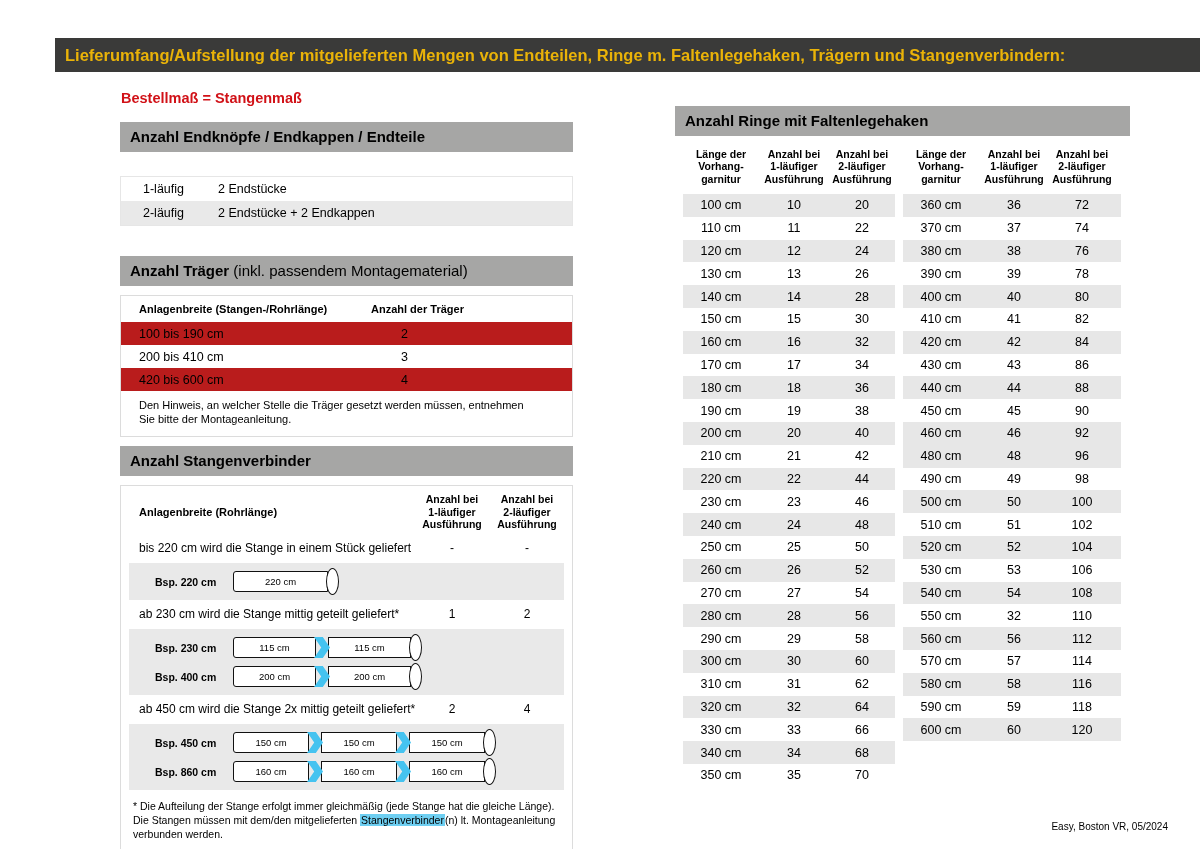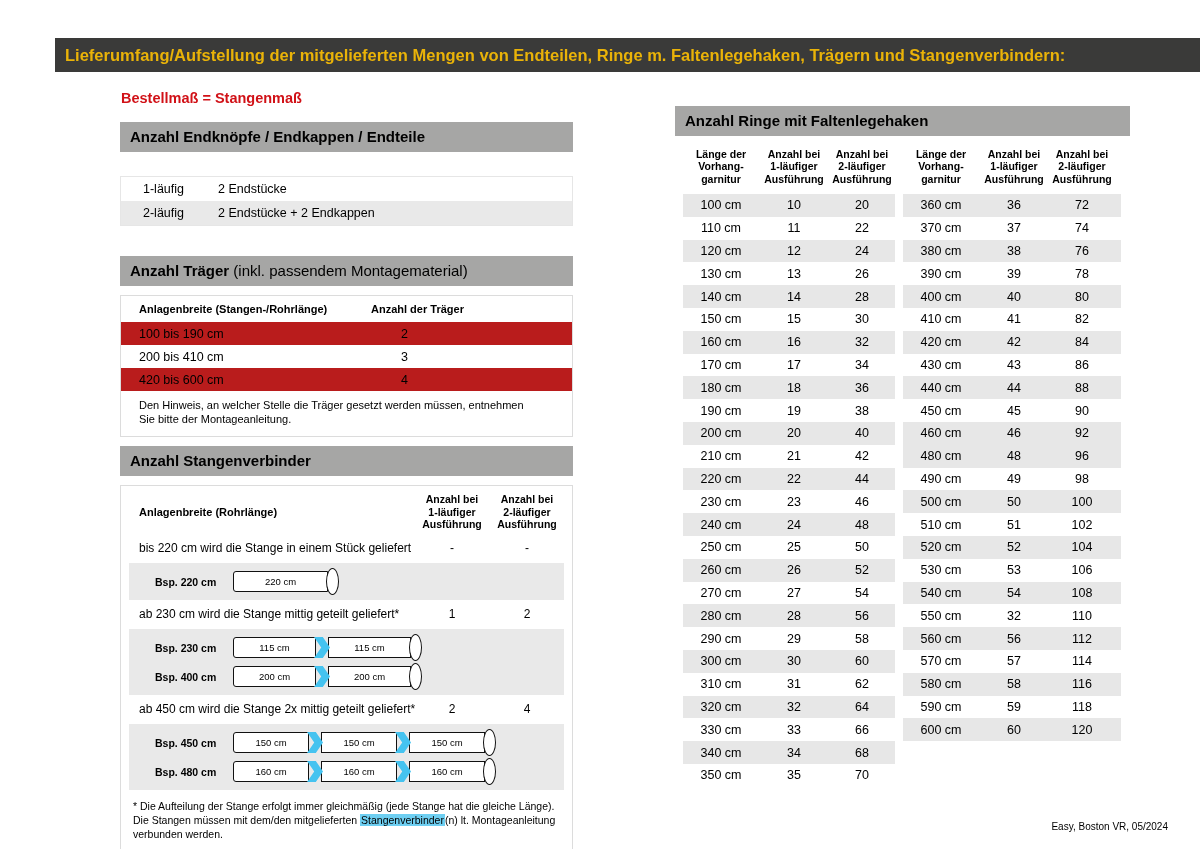--- a/index.html
+++ b/index.html
@@ -190,21 +190,21 @@
             <div class="rod">
               <div class="rod-seg first" style="width: 76px;">150 cm</div>
               <div class="rod-conn"></div>
               <div class="rod-seg" style="width: 76px;">150 cm</div>
               <div class="rod-conn"></div>
               <div class="rod-seg" style="width: 76px;">150 cm</div>
               <div class="rod-end"></div>
             </div>
           </div>
           <div class="ex-row">
-            <div class="ex-label">Bsp. 480 cm</div>
+            <div class="ex-label">Bsp. 860 cm</div>
             <div class="rod">
               <div class="rod-seg first" style="width: 76px;">160 cm</div>
               <div class="rod-conn"></div>
               <div class="rod-seg" style="width: 76px;">160 cm</div>
               <div class="rod-conn"></div>
               <div class="rod-seg" style="width: 76px;">160 cm</div>
               <div class="rod-end"></div>
             </div>
           </div>
         </div>

